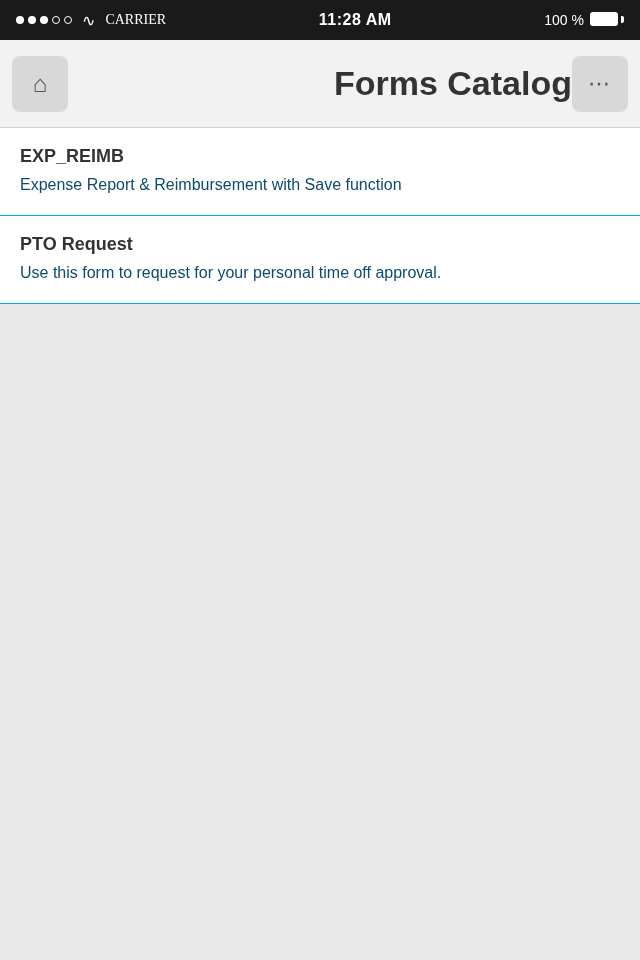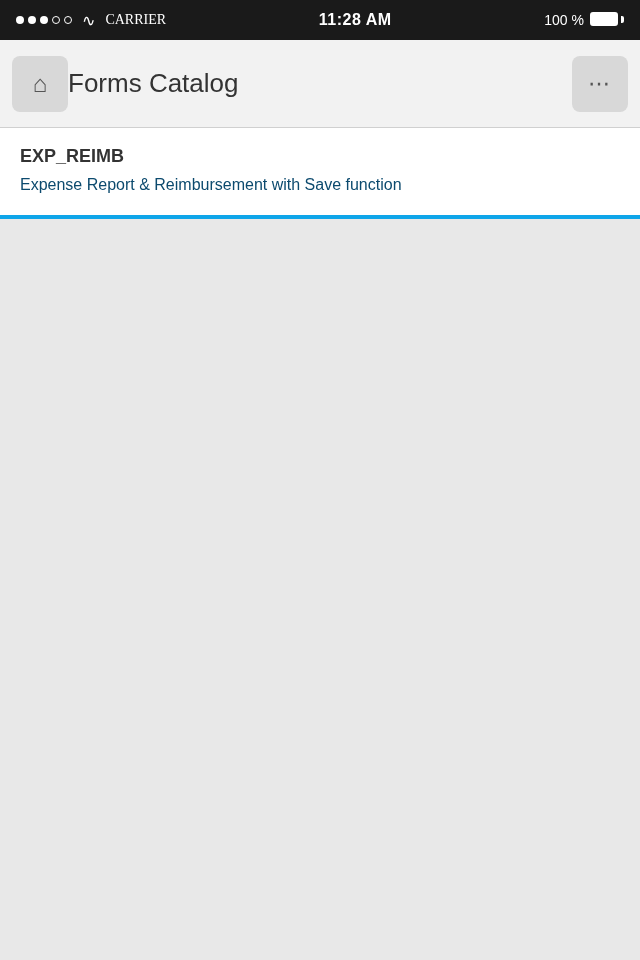--- a/index.html
+++ b/index.html
@@ -124,43 +124,43 @@
       border: none;
       outline: none;
     }
 
     .home-icon {
       font-size: 24px;
       color: #555;
     }
 
     .nav-title {
-      font-size: 26px;
+      font-size: 34px;
       color: #333;
-      font-weight: 400;
-      text-align: left;
+      font-weight: 700;
+      text-align: right;
       flex: 1;
     }
 
     .more-icon {
       font-size: 22px;
       color: #555;
       letter-spacing: 2px;
     }
 
     
     .list-container {
       width: 100%;
       background-color: #fff;
     }
 
     .list-item {
       padding: 18px 20px 18px 20px;
       background-color: #fff;
-      border-bottom: 4px solid #0ea5e9;
+      border-bottom: 1px solid #0ea5e9;
       cursor: pointer;
     }
 
     .item-title {
       font-size: 18px;
       font-weight: 700;
       color: #333;
       margin-bottom: 6px;
     }
 
@@ -210,15 +210,19 @@
   <button class="nav-button">
     <span class="more-icon">⋯</span>
   </button>
 </div>
 
 <div class="list-container">
   <div class="list-item">
     <div class="item-title">EXP_REIMB</div>
     <div class="item-description">Expense Report &amp; Reimbursement with Save function</div>
   </div>
+  <div class="list-item">
+    <div class="item-title">PTO Request</div>
+    <div class="item-description">Use this form to request for your personal time off approval.</div>
+  </div>
 </div>
 
 <div class="content-area"></div>
 
 </body></html>

